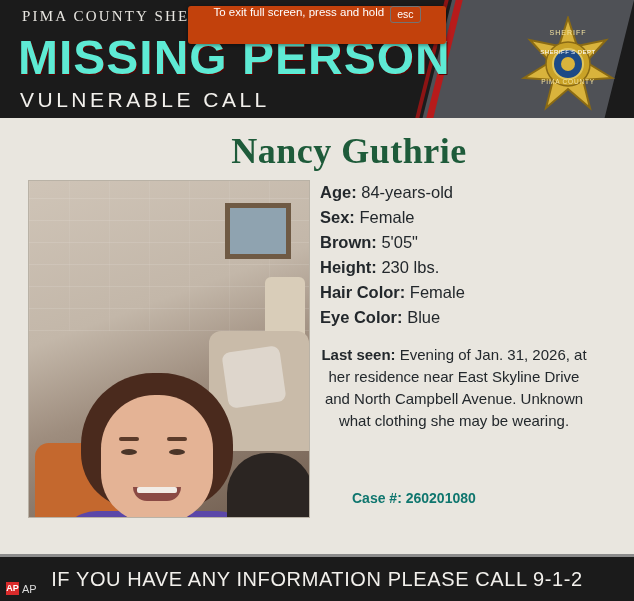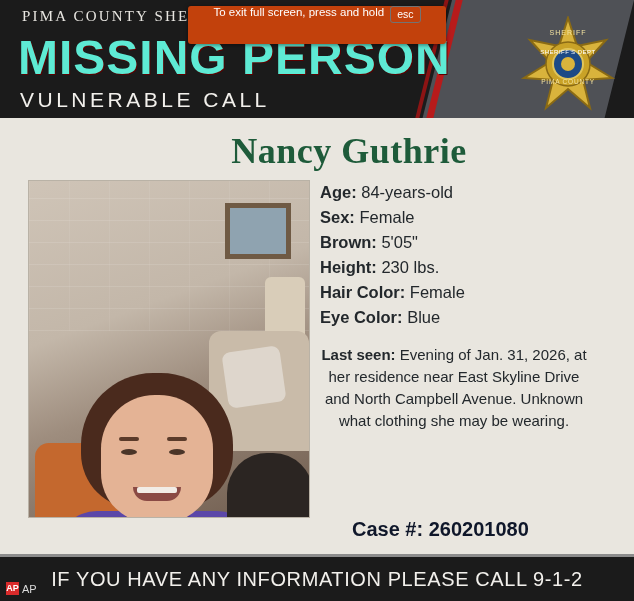--- a/index.html
+++ b/index.html
@@ -312,23 +312,23 @@
     color: #23282c;
     font-size: 15px;
     line-height: 22px;
     font-family: "Liberation Sans", sans-serif;
     text-align: center;
   }
   .last-seen .detail-label { font-weight: bold; }
 
   .case-number {
     position: absolute;
-    left: 352px; top: 518px;
-    color: #0f172a;
-    font-size: 20px;
+    left: 352px; top: 490px;
+    color: #0f766e;
+    font-size: 14px;
     font-weight: bold;
     font-family: "Liberation Sans", sans-serif;
   }
 
   
   .footer-bar {
     position: absolute;
     left: 0; bottom: 0;
     width: 634px;
     height: 44px;

